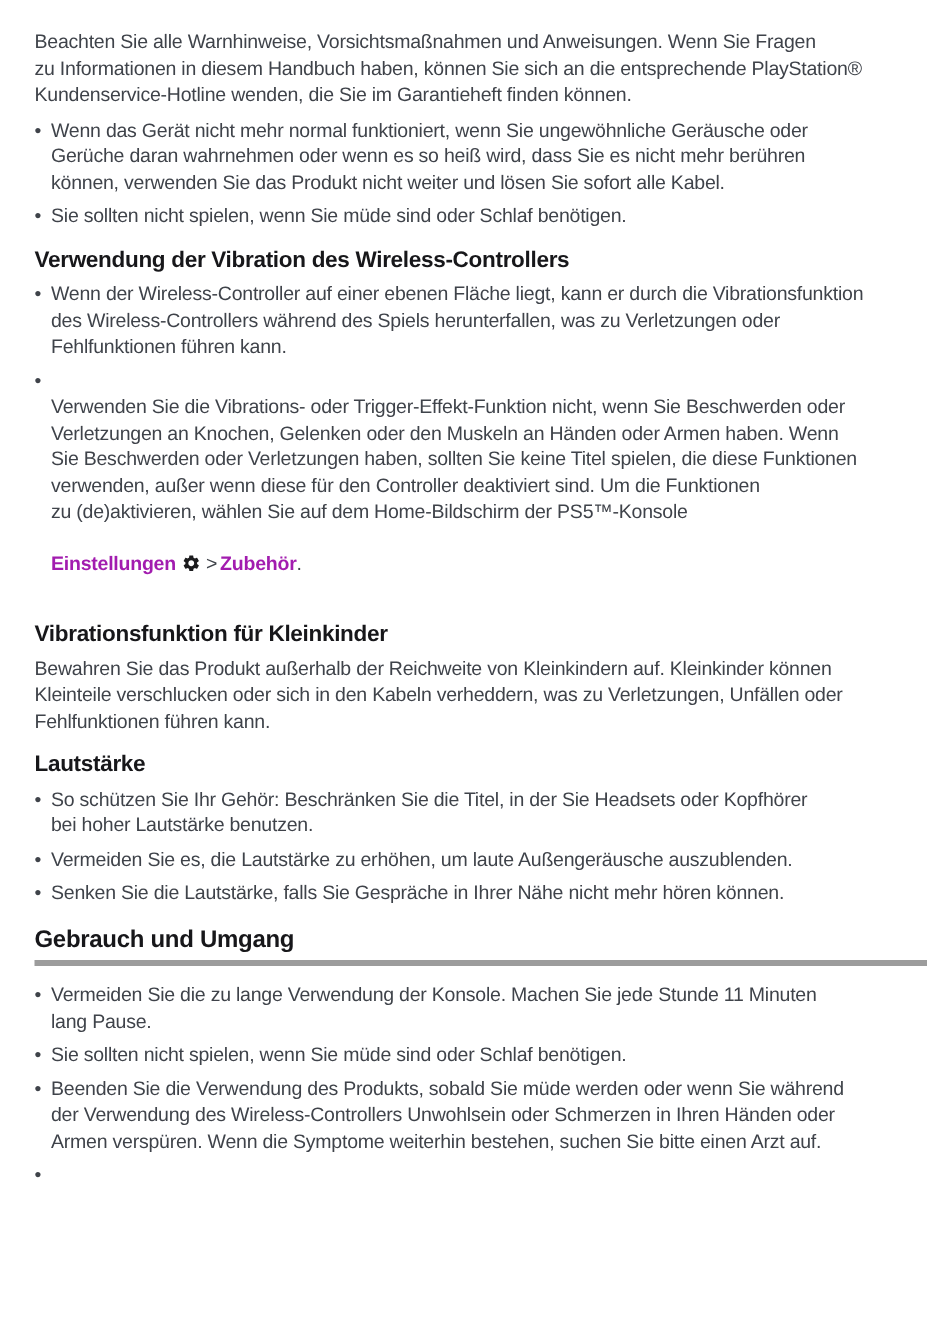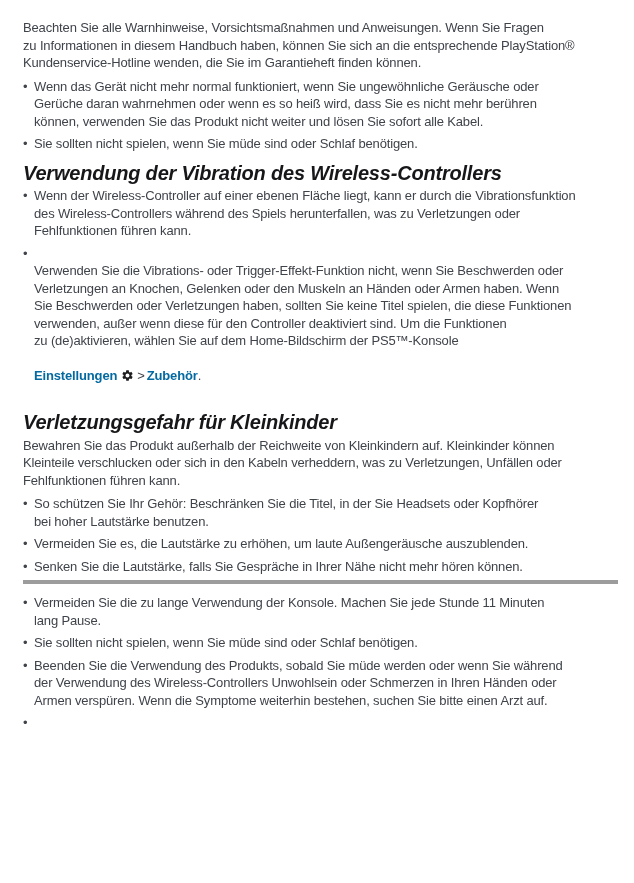--- a/index.html
+++ b/index.html
@@ -19,27 +19,26 @@
     font-size: 13px;
     letter-spacing: -0.15px;
     line-height: 17.5px;
     color: #3f434a;
   }
   p.para {
     margin: 0 0 6px 0;
     white-space: pre-line;
   }
   h2.sub-heading {
-    font-size: 20px;
+    font-size: 15px;
     line-height: 19.5px;
     font-weight: 700;
     letter-spacing: -0.2px;
     color: #17171a;
     margin: 11px 0 4px 0;
-    font-style: italic;
   }
   h1.chapter-heading {
     font-size: 16px;
     line-height: 19.5px;
     font-weight: 700;
     letter-spacing: -0.2px;
     color: #17171a;
     margin: 13px 0 0 0;
   }
   .chapter-rule {
@@ -65,21 +64,21 @@
     flex: 1;
     white-space: pre-line;
   }
   .btext-block { white-space: pre-line; }
   .sublist { margin-top: 5px; }
   .settings-line {
     white-space: normal;
   }
   .menu-label {
     font-weight: 700;
-    color: #0369a1;
+    color: #a21caf;
   }
   .gear-icon-svg {
     width: 13px;
     height: 13px;
     vertical-align: -2px;
     margin: 0 1px 0 4px;
     fill: #1c1c1e;
   }
   .sep { margin: 0 2px; }
 </style>
@@ -124,41 +123,43 @@
 zu (de)aktivieren, wählen Sie auf dem Home-Bildschirm der PS5™-Konsole</div>
         <div class="settings-line">
           <span class="menu-label">Einstellungen</span><svg class="gear-icon-svg" viewBox="0 0 24 24" aria-hidden="true">
               <path d="M19.14,12.94c0.04-0.3,0.06-0.61,0.06-0.94c0-0.32-0.02-0.64-0.07-0.94l2.03-1.58c0.18-0.14,0.23-0.41,0.12-0.61 l-1.92-3.32c-0.12-0.22-0.37-0.29-0.59-0.22l-2.39,0.96c-0.5-0.38-1.03-0.7-1.62-0.94L14.4,2.81c-0.04-0.24-0.24-0.41-0.48-0.41 h-3.84c-0.24,0-0.43,0.17-0.47,0.41L9.25,5.35C8.66,5.59,8.12,5.92,7.63,6.29L5.24,5.33c-0.22-0.08-0.47,0-0.59,0.22L2.74,8.87 C2.62,9.08,2.66,9.34,2.86,9.48l2.03,1.58C4.84,11.36,4.8,11.69,4.8,12s0.02,0.64,0.07,0.94l-2.03,1.58 c-0.18,0.14-0.23,0.41-0.12,0.61l1.92,3.32c0.12,0.22,0.37,0.29,0.59,0.22l2.39-0.96c0.5,0.38,1.03,0.7,1.62,0.94l0.36,2.54 c0.05,0.24,0.24,0.41,0.48,0.41h3.84c0.24,0,0.44-0.17,0.47-0.41l0.36-2.54c0.59-0.24,1.13-0.56,1.62-0.94l2.39,0.96 c0.22,0.08,0.47,0,0.59-0.22l1.92-3.32c0.12-0.22,0.07-0.47-0.12-0.61L19.14,12.94z M12,15.6c-1.98,0-3.6-1.62-3.6-3.6 s1.62-3.6,3.6-3.6s3.6,1.62,3.6,3.6S13.98,15.6,12,15.6z"></path>
             </svg><span class="sep">&gt;</span><span class="menu-label">Zubehör</span><span>.</span>
         </div>
       </div>
     </li>
   </ul>
 
-  <h2 class="sub-heading">Verletzungsgefahr für Kleinkinder</h2>
+  <h2 class="sub-heading">Vibrationsfunktion für Kleinkinder</h2>
   <p class="para">Bewahren Sie das Produkt außerhalb der Reichweite von Kleinkindern auf. Kleinkinder können
 Kleinteile verschlucken oder sich in den Kabeln verheddern, was zu Verletzungen, Unfällen oder
 Fehlfunktionen führen kann.</p>
 
+  <h2 class="sub-heading">Lautstärke</h2>
   <ul class="blist">
     <li class="bullet">
       <span class="marker">•</span>
       <span class="btext">So schützen Sie Ihr Gehör: Beschränken Sie die Titel, in der Sie Headsets oder Kopfhörer
 bei hoher Lautstärke benutzen.</span>
     </li>
     <li class="bullet">
       <span class="marker">•</span>
       <span class="btext">Vermeiden Sie es, die Lautstärke zu erhöhen, um laute Außengeräusche auszublenden.</span>
     </li>
     <li class="bullet">
       <span class="marker">•</span>
       <span class="btext">Senken Sie die Lautstärke, falls Sie Gespräche in Ihrer Nähe nicht mehr hören können.</span>
     </li>
   </ul>
 
+  <h1 class="chapter-heading">Gebrauch und Umgang</h1>
   <div class="chapter-rule"></div>
 
   <ul class="blist">
     <li class="bullet">
       <span class="marker">•</span>
       <span class="btext">Vermeiden Sie die zu lange Verwendung der Konsole. Machen Sie jede Stunde 11 Minuten
 lang Pause.</span>
     </li>
     <li class="bullet">
       <span class="marker">•</span>

